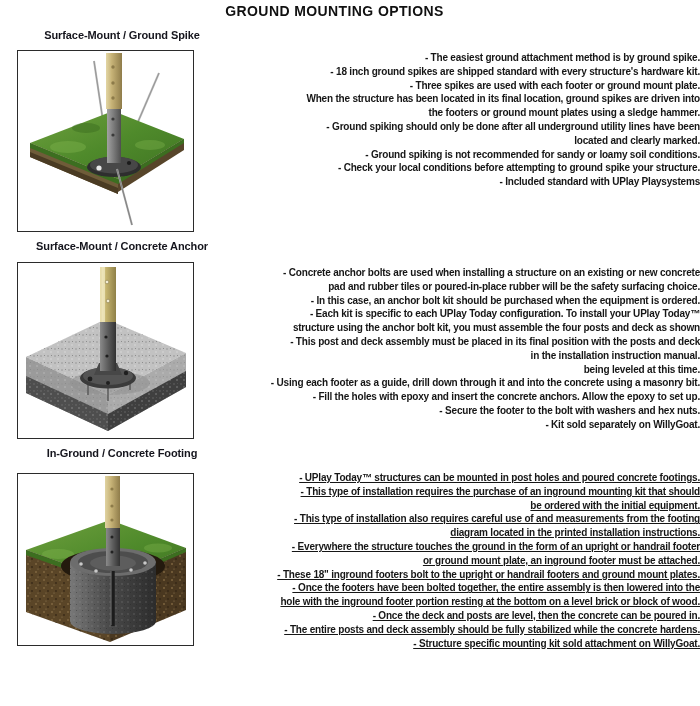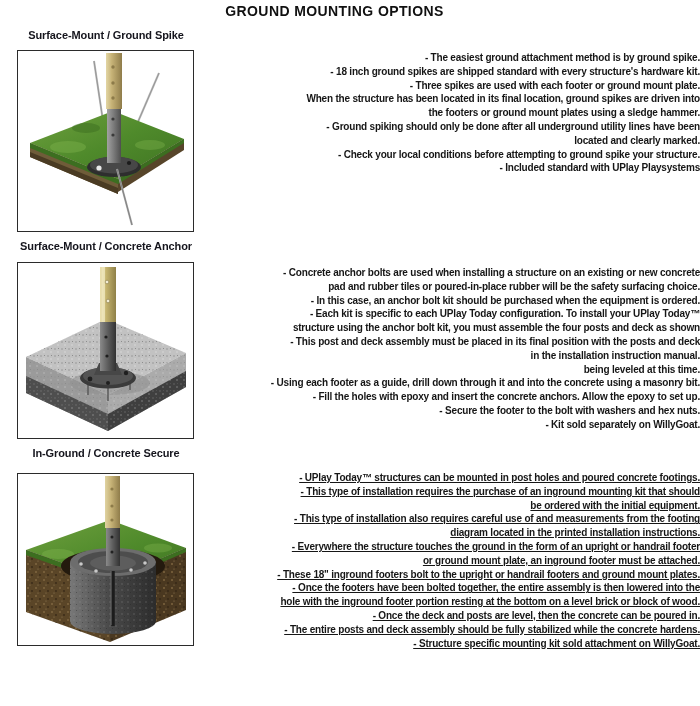--- a/index.html
+++ b/index.html
@@ -11,21 +11,21 @@
     font-family:"Liberation Sans","DejaVu Sans",sans-serif;
     color:#161616;
   }
   .doc-title{
     position:absolute;top:3px;left:0;width:669px;
     text-align:center;
     font-size:14px;font-weight:bold;letter-spacing:.4px;
     color:#101010;
   }
   .sec-title{
-    position:absolute;left:0;width:212px;
+    position:absolute;left:16px;width:212px;
     text-align:center;
     font-size:11px;font-weight:bold;letter-spacing:-.1px;
     color:#15151d;
   }
   .img-box{
     position:absolute;left:17px;width:177px;
     border:1px solid #2b2b2b;background:#ffffff;
     box-sizing:border-box;
   }
   .img-box svg{display:block;width:100%;height:100%;}
@@ -107,20 +107,21 @@
   </div>
 
   <div class="text-col" id="c1">
       <div class="line">- The easiest ground attachment method is by ground spike.</div>
       <div class="line">- 18 inch ground spikes are shipped standard with every structure's hardware kit.</div>
       <div class="line">- Three spikes are used with each footer or ground mount plate.</div>
       <div class="line cont">When the structure has been located in its final location, ground spikes are driven into</div>
       <div class="line cont">the footers or ground mount plates using a sledge hammer.</div>
       <div class="line">- Ground spiking should only be done after all underground utility lines have been</div>
       <div class="line cont">located and clearly marked.</div>
+      <div class="line">- Ground spiking is not recommended for sandy or loamy soil conditions.</div>
       <div class="line">- Check your local conditions before attempting to ground spike your structure.</div>
       <div class="line">- Included standard with UPlay Playsystems</div>
     </div>
 
   <div class="sec-title" id="t2">Surface-Mount / Concrete Anchor</div>
 
   <div class="img-box" id="b2">
     <svg viewBox="0 0 175 175">
       <defs>
         <linearGradient id="g2pole" x1="0" y1="0" x2="1" y2="0">
@@ -181,21 +182,21 @@
       <div class="line cont">structure using the anchor bolt kit, you must assemble the four posts and deck as shown</div>
       <div class="line">- This post and deck assembly must be placed in its final position with the posts and deck</div>
       <div class="line cont">in the installation instruction manual.</div>
       <div class="line cont">being leveled at this time.</div>
       <div class="line">- Using each footer as a guide, drill down through it and into the concrete using a masonry bit.</div>
       <div class="line">- Fill the holes with epoxy and insert the concrete anchors. Allow the epoxy to set up.</div>
       <div class="line">- Secure the footer to the bolt with washers and hex nuts.</div>
       <div class="line">- Kit sold separately on WillyGoat.</div>
     </div>
 
-  <div class="sec-title" id="t3">In-Ground / Concrete Secure</div>
+  <div class="sec-title" id="t3">In-Ground / Concrete Footing</div>
 
   <div class="img-box" id="b3">
     <svg viewBox="0 0 175 171">
       <defs>
         <linearGradient id="g3pole" x1="0" y1="0" x2="1" y2="0">
           <stop offset="0" stop-color="#e0d3a2"></stop>
             <stop offset="0.4" stop-color="#c7b377"></stop>
             <stop offset="1" stop-color="#8f7c4a"></stop>
         </linearGradient>
         <linearGradient id="g3cyl" x1="0" y1="0" x2="1" y2="0">

